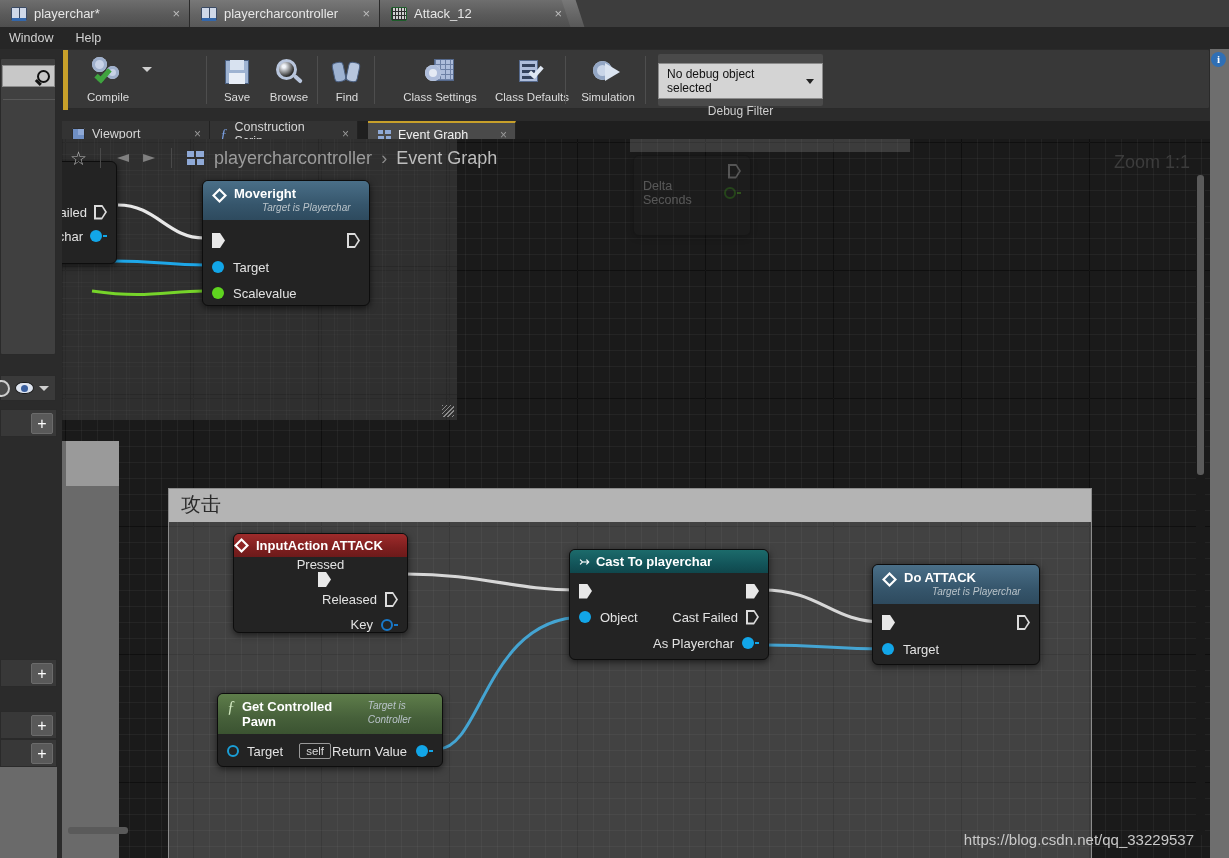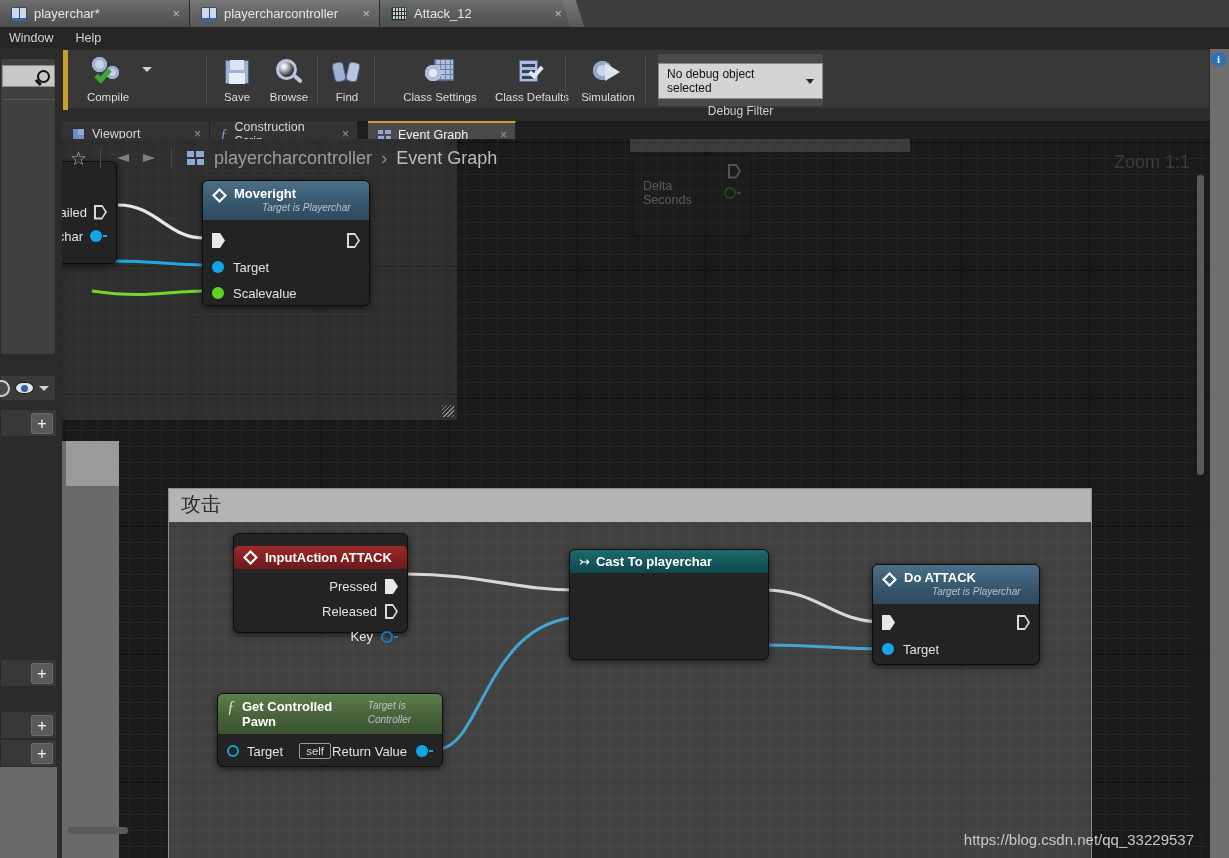--- a/index.html
+++ b/index.html
@@ -493,45 +493,66 @@
     </div>
 
     <div style="position:absolute;left:568px;top:-5px;width:280px;height:18px;background:#8a8a8a;opacity:.30;"></div>
 
     <div class="comment" style="left:106px;top:349px;width:924px;height:475px;">
       <div class="comment-hdr">攻击</div>
 
     </div>
 
     <div class="node" style="left:171px;top:394px;width:175px;height:100px;">
-      <div class="node-hdr hdr-red" style="align-items:center;padding:4px 9px;margin-top:12px;">
+      <div class="node-hdr hdr-red" style="align-items:center;padding:4px 0;">
         <span class="dia"></span>
         <span class="t">InputAction ATTACK</span>
       </div>
       <div class="node-body" style="padding-top:5px;">
-        <div class="prow rt" style="height:25px;">
+        <div class="prow rt" style="height:25px;flex-direction:column;">
           <span class="plabel">Pressed</span>
           <span class="exec" style="margin-left:8px;"></span>
         </div>
         <div class="prow rt" style="height:25px;">
           <span class="plabel">Released</span>
           <span class="exec-o" style="margin-left:8px;"></span>
         </div>
         <div class="prow rt" style="height:25px;">
           <span class="plabel">Key</span>
           <span class="pin hollowblue" style="margin-left:8px;"></span>
           <span class="pintail hb"></span>
         </div>
       </div>
     </div>
 
     <div class="node" style="left:507px;top:410px;width:200px;height:111px;">
       <div class="node-hdr hdr-teal" style="align-items:center;padding:4px 9px;">
         <span style="color:#fff;font-size:13px;letter-spacing:-1px;">↣</span>
         <span class="t">Cast To playerchar</span>
+      </div>
+      <div class="node-body" style="padding-top:5px;">
+        <div class="prow" style="justify-content:space-between;height:26px;">
+          <span class="exec"></span>
+          <span class="exec"></span>
+        </div>
+        <div class="prow" style="justify-content:space-between;height:26px;">
+          <span style="display:flex;align-items:center;gap:9px;">
+            <span class="pin blue"></span>
+            <span class="plabel">Object</span>
+          </span>
+          <span style="display:flex;align-items:center;">
+            <span class="plabel">Cast Failed</span>
+            <span class="exec-o" style="margin-left:8px;"></span>
+          </span>
+        </div>
+        <div class="prow rt" style="height:26px;">
+          <span class="plabel">As Playerchar</span>
+          <span class="pin blue" style="margin-left:8px;"></span>
+          <span class="pintail"></span>
+        </div>
       </div>
     </div>
 
     <div class="node" style="left:810px;top:425px;width:168px;height:101px;">
       <div class="node-hdr hdr-blue" style="padding-top:5px;">
         <span class="dia blu" style="margin-top:2px;"></span>
         <span style="display:flex;flex-direction:column;">
           <span class="t">Do ATTACK</span>
           <span class="s">Target is Playerchar</span>
         </span>

